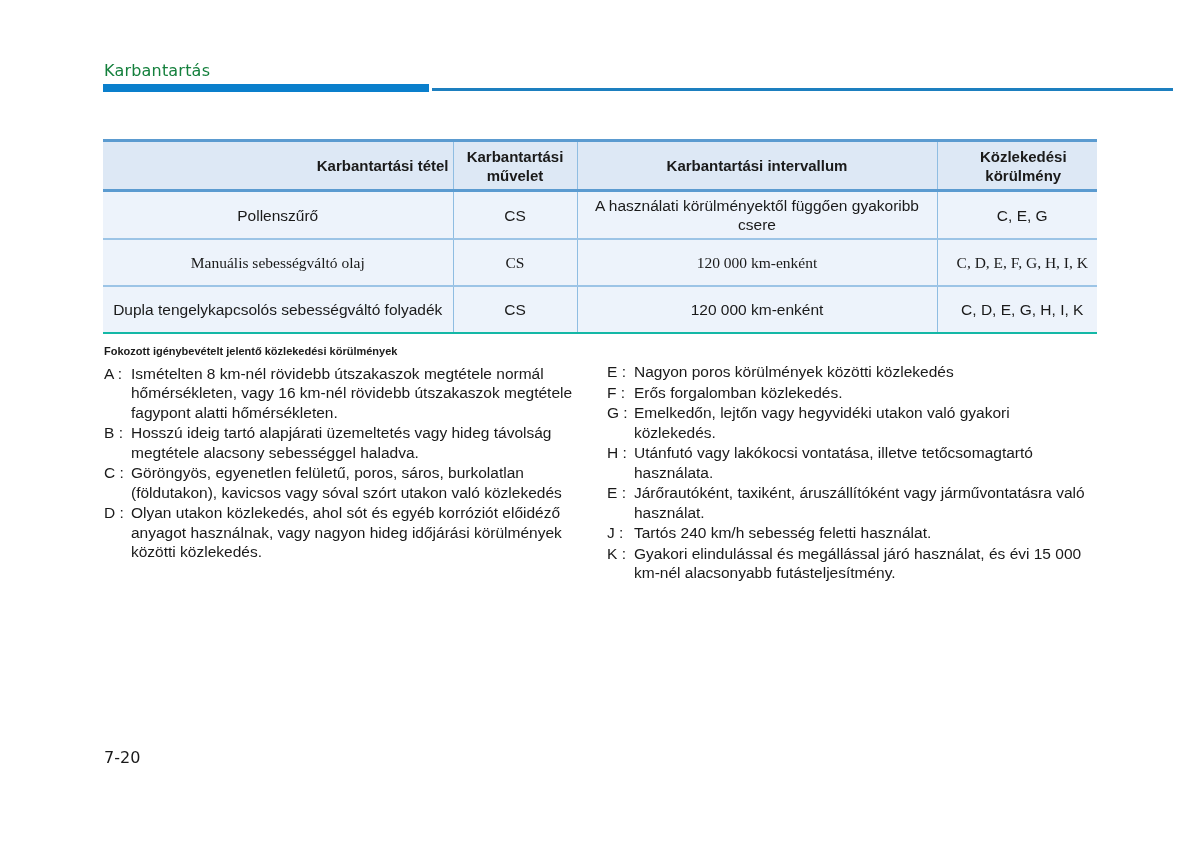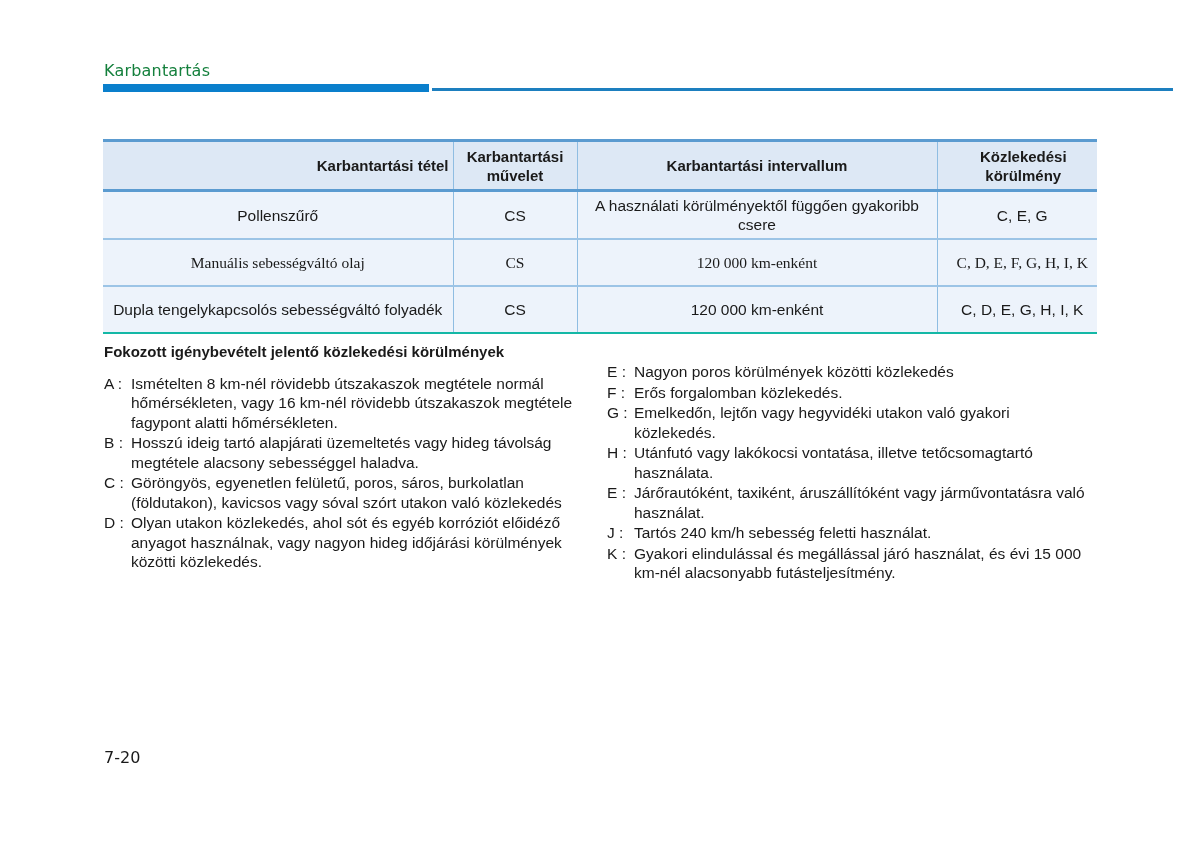--- a/index.html
+++ b/index.html
@@ -94,22 +94,22 @@
     .col-right {
       position: absolute;
       left: 607px;
       top: 362px;
       width: 480px;
       font-size: 15.5px;
       line-height: 19.5px;
     }
     .notes-heading {
       font-weight: bold;
-      font-size: 15px;
-      margin-bottom: 12px;
+      font-size: 11px;
+      margin-bottom: 2px;
     }
     .cond {
       display: flex;
       margin-bottom: 1px;
     }
     .cond-key {
       flex: 0 0 27px;
       white-space: pre;
     }
     .cond-text {

